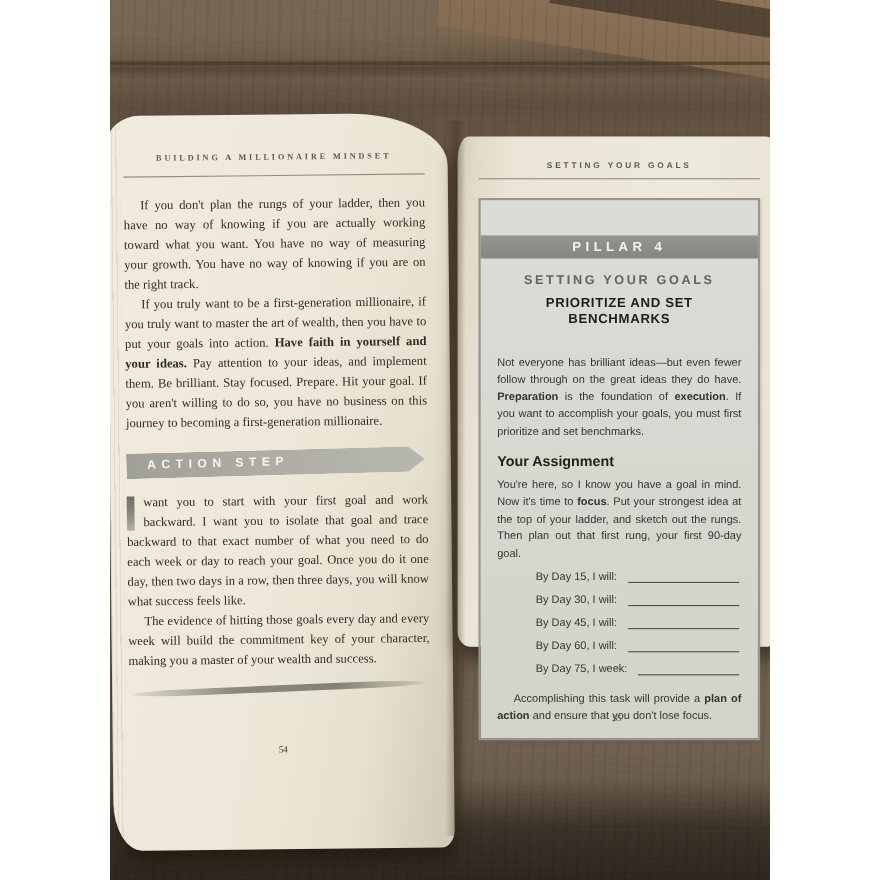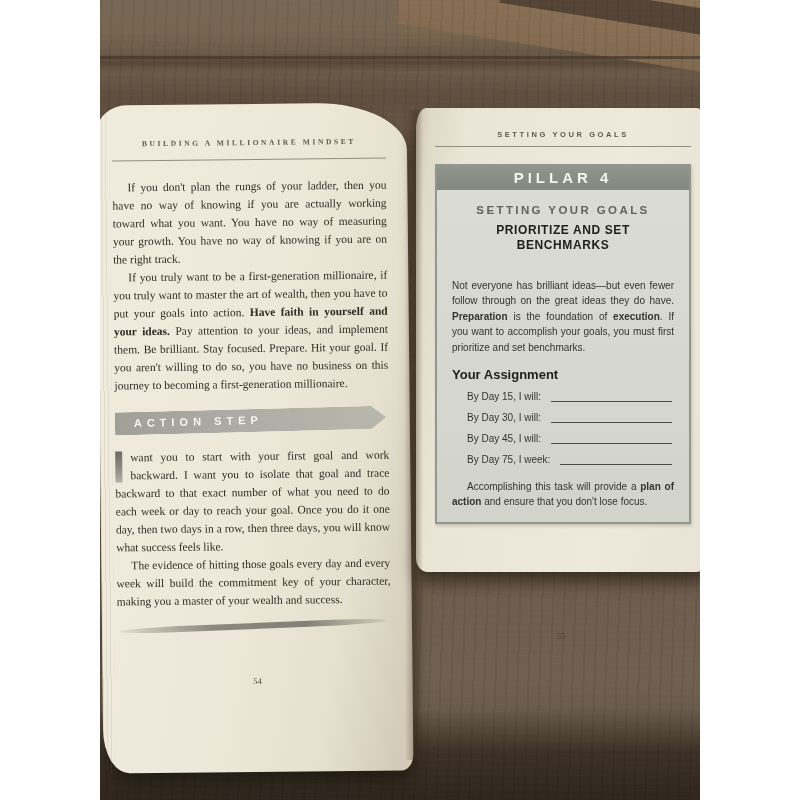--- a/index.html
+++ b/index.html
@@ -31,21 +31,21 @@
   
   .page { position:absolute; box-shadow:0 10px 16px rgba(25,18,10,.6); }
   .left-page { left:0; top:104px; width:310px; height:668px;
     transform:rotate(-0.6deg);
     border-radius:30px 90px 12px 26px / 26px 48px 16px 44px;
     background:linear-gradient(100deg,#f0ebdc 0%, #ede8d9 50%, #e6e0cf 78%, #d3cbb8 96%);
   }
   .left-page::before { content:""; position:absolute; left:0; top:0; bottom:0; width:12px;
     border-radius:30px 0 0 26px / 26px 0 0 44px; opacity:.5;
     background:repeating-linear-gradient(90deg, rgba(120,108,86,.25) 0 1px, transparent 1px 4px); }
-  .right-page { left:316px; top:108px; width:290px; height:464px;
+  .right-page { left:316px; top:124px; width:290px; height:464px;
     border-radius:10px 10px 10px 12px / 22px 12px 10px 14px;
     background:linear-gradient(95deg,#cdc5b2 0%, #e0dac8 5%, #eae5d6 16%, #ede9db 65%, #e8e3d4 100%);
   }
   .crease { position:absolute; left:305px; top:110px; width:18px; height:650px;
     background:linear-gradient(90deg, rgba(60,48,35,0), rgba(60,48,35,.38) 55%, rgba(60,48,35,0));
     z-index:5; }
 
   
   .running-head { text-align:center; font-size:7.5px; font-weight:bold; letter-spacing:2.6px;
     color:#5c5950; }
@@ -71,32 +71,32 @@
   .divider { height:6px; margin:14px 4px 0 2px; border-radius:50% / 100%;
     transform:rotate(-1.8deg);
     background:linear-gradient(90deg, rgba(150,146,135,.15) 0%, #8b887e 35%, #838076 70%, rgba(150,146,135,.2) 100%); }
 
   
   .rp-content { position:absolute; left:19px; right:15px; top:22px; }
   .pillar-box { margin-top:17px; border:2px solid #94978f;
     background:linear-gradient(180deg,#dadcd5 0%, #d2d4cc 100%);
     box-shadow:1px 2px 3px rgba(90,85,70,.25); }
   .box-header { background:linear-gradient(180deg,#92958e,#84877f); text-align:center;
-    font-weight:bold; font-size:15px; letter-spacing:4px; color:#f4f4ee; padding:3px 0 4px; }
+    font-weight:bold; font-size:12px; letter-spacing:4px; color:#f4f4ee; padding:3px 0 4px;margin-top:32px; }
   .box-body { padding:9px 15px 12px; font-size:10px; line-height:15.5px; color:#34332e; }
   .box-subtitle { text-align:center; font-weight:bold; font-size:11.5px; letter-spacing:2.4px;
     color:#62645b; margin-top:4px; }
   .box-title { text-align:center; font-weight:bold; font-size:12px; letter-spacing:.6px;
     color:#1f1e1a; margin:4px 0 24px; }
   .box-body p.just { text-align:justify; }
   .assign-h { font-weight:bold; font-size:13px; margin:12px 0 6px; color:#222119; }
   .note { text-indent:15px; margin-top:2px; }
   .goal-h { font-weight:bold; font-size:10.5px; margin:11px 0 2px 15px; }
   .goal-row { display:flex; align-items:flex-end; margin:6px 0 0 15px; line-height:15px; }
-  .goal-label { white-space:nowrap; }
+  .goal-label { white-space:nowrap;margin-left:20px; }
   .goal-blank { flex:1; max-width:142px; border-bottom:1px solid #4c4c46; margin:0 2px 2px 10px;
     height:12px; }
   .box-closing { margin-top:12px; text-indent:15px; text-align:justify; }
 </style>
 </head>
 <body>
 
 <div class="photo">
   <div class="plank-tl"></div>
   <div class="plank-light"></div>
@@ -134,33 +134,38 @@
       <div class="pillar-box">
         <div class="box-header">PILLAR 4</div>
         <div class="box-body">
           <div class="box-subtitle">SETTING YOUR GOALS</div>
           <div class="box-title">PRIORITIZE AND SET BENCHMARKS</div>
 
           <p class="just"><span>Not everyone has brilliant ideas—but even fewer follow through on the great ideas they do have. </span><b>Preparation</b><span> is the foundation of </span><b>execution</b><span>. If you want to accomplish your goals, you must first prioritize and set benchmarks.</span></p>
 
           <div class="assign-h">Your Assignment</div>
 
+          <p class="just"><span>You're here, so I know you have a goal in mind. Now it's time to </span><b>focus</b><span>. Put your strongest idea at the top of your ladder, and sketch out the rungs. Then plan out that first rung, your first 90-day goal.</span></p>
 
 
 
           <div class="goal-row">
             <span class="goal-label">By Day 15, I will:</span>
             <span class="goal-blank"></span>
           </div>
           <div class="goal-row">
             <span class="goal-label">By Day 30, I will:</span>
             <span class="goal-blank"></span>
           </div>
           <div class="goal-row">
             <span class="goal-label">By Day 45, I will:</span>
+            <span class="goal-blank"></span>
+          </div>
+          <div class="goal-row">
+            <span class="goal-label">By Day 60, I will:</span>
             <span class="goal-blank"></span>
           </div>
           <div class="goal-row">
             <span class="goal-label">By Day 75, I week:</span>
             <span class="goal-blank"></span>
           </div>
 
           <p class="box-closing"><span>Accomplishing this task will provide a </span><b>plan of action</b><span> and ensure that you don't lose focus.</span></p>
         </div>
       </div>

